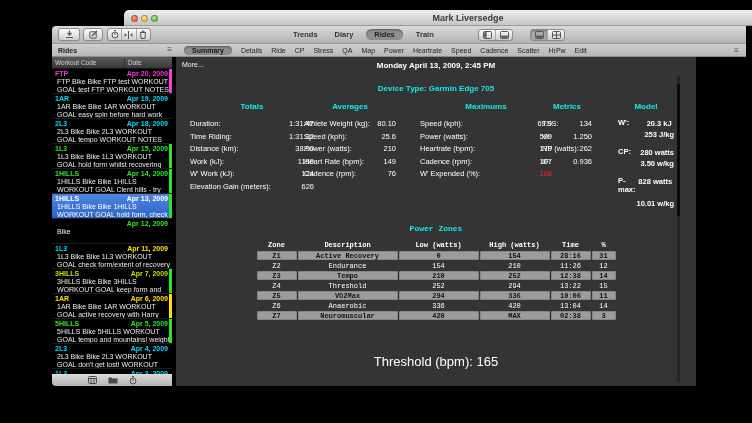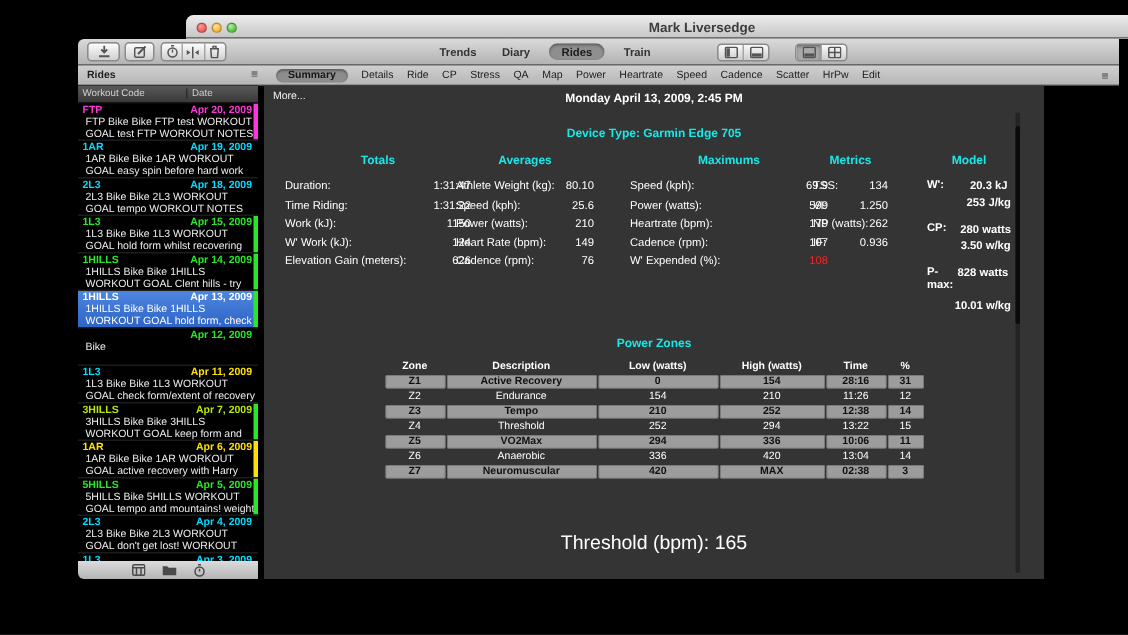--- a/index.html
+++ b/index.html
@@ -97,21 +97,21 @@
   .col-totals{left:14px;width:124px;}
   .col-averages{left:128px;width:92px;}
   .col-maximums{left:244px;width:132px;}
   .col-metrics{left:366px;width:50px;}
   .col-model{left:442px;width:56px;}
   .srow{display:flex;justify-content:space-between;font-size:7.5px;font-weight:normal;color:#fff;line-height:12.5px;white-space:nowrap;}
   .mrow{display:flex;justify-content:space-between;font-size:7.5px;font-weight:bold;color:#fff;margin-bottom:7px;}
   .mrow .lbl{width:16px;}
   .mrow .vals{text-align:center;line-height:11px;}
   
-  .pz{position:absolute;left:0;top:167px;width:100%;text-align:center;}
+  .pz{position:absolute;left:0;top:167px;width:100%;text-align:center;font-family:Liberation Mono, monospace;}
   .pz h4,.hrz h4{margin:0;font-size:8px;font-weight:bold;color:#19e8e8;}
   .pz .sub{margin-top:8px;font-size:7.5px;color:#fff;}
   table.zones{margin:7px auto 0;border-collapse:separate;border-spacing:1px;font-size:7px;color:#fff;}
   table.zones th{font-weight:bold;padding:0 0 1px 0;}
   table.zones td{height:9px;text-align:center;padding:0;}
   tr.shaded td{background:#9c9c9c;color:#101010;font-weight:bold;border-radius:1px;
     box-shadow:inset 0 0 0 0.5px #6f6f6f;}
   .hrz{position:absolute;left:0;top:288px;width:100%;text-align:center;}
   .hrz .sub{margin-top:9px;font-size:13px;color:#fff;}
   
@@ -375,20 +375,24 @@
 
     <div class="col col-totals">
       <h4>Totals</h4>
       <div class="srow">
           <span>Duration:</span>
           <span>1:31:47</span>
         </div>
       <div class="srow">
           <span>Time Riding:</span>
           <span>1:31:22</span>
+        </div>
+      <div class="srow">
+          <span>Distance (km):</span>
+          <span>38.90</span>
         </div>
       <div class="srow">
           <span>Work (kJ):</span>
           <span>1150</span>
         </div>
       <div class="srow">
           <span>W' Work (kJ):</span>
           <span>124</span>
         </div>
       <div class="srow">

